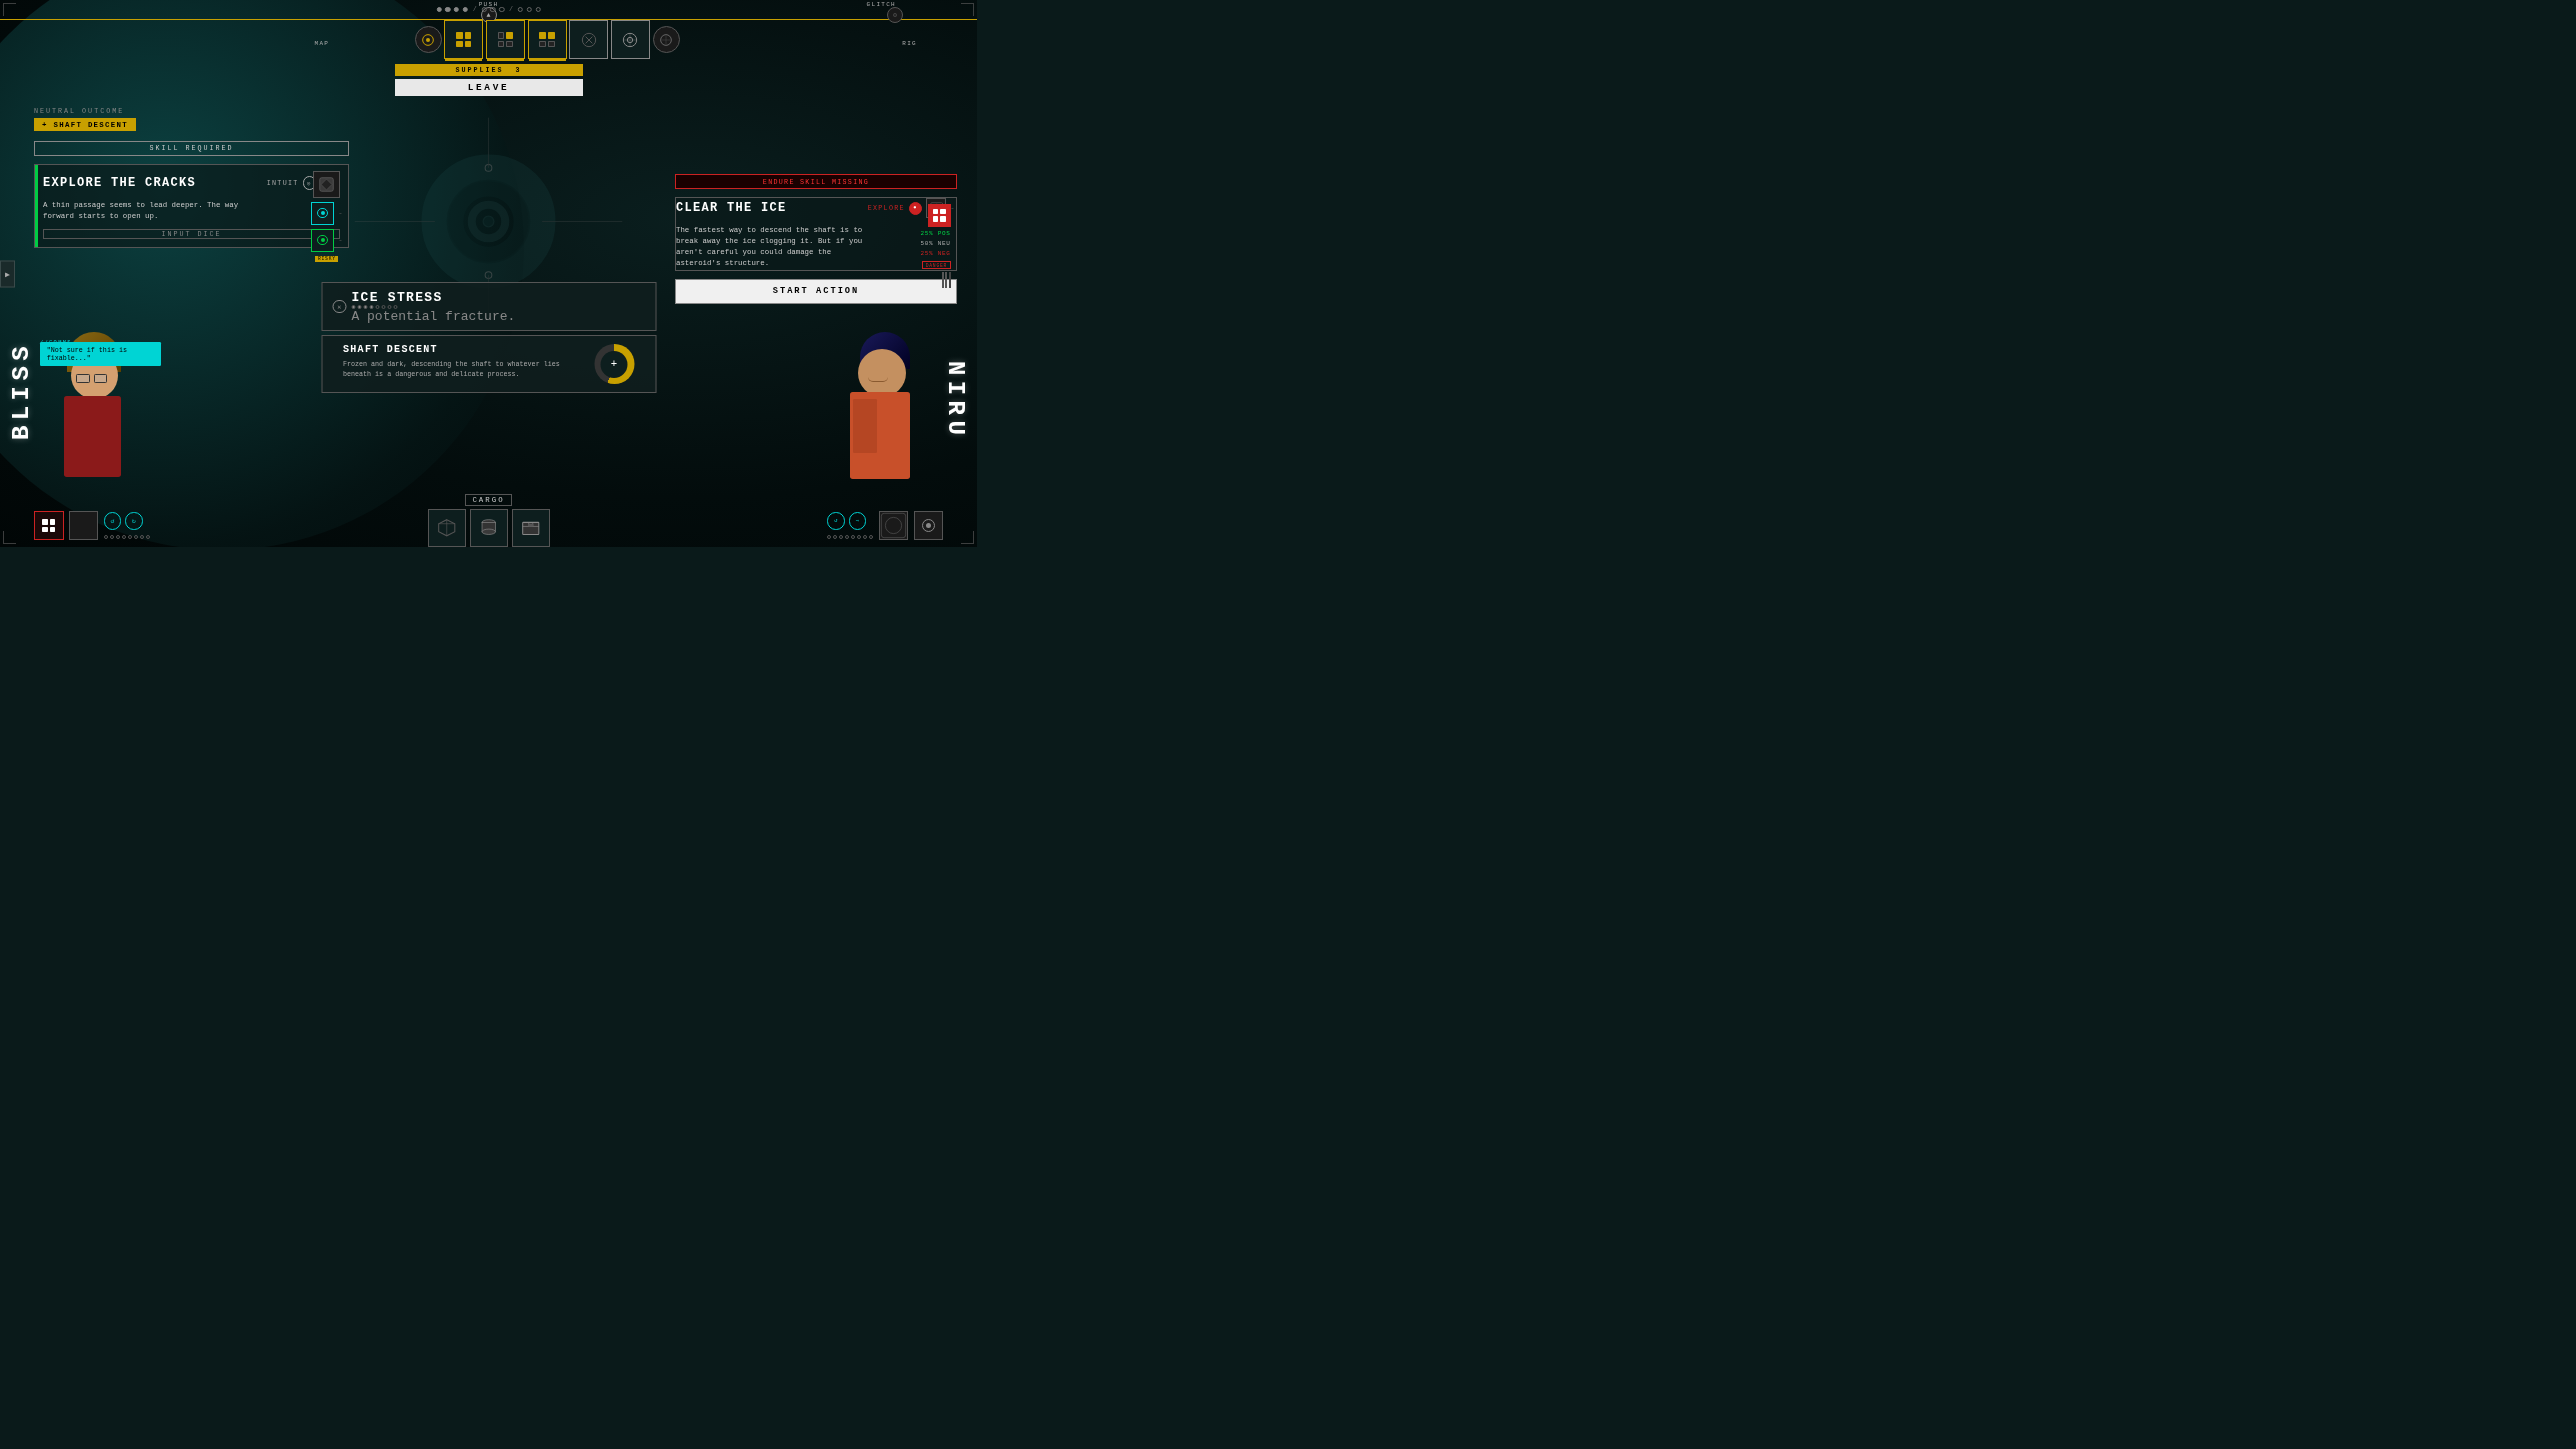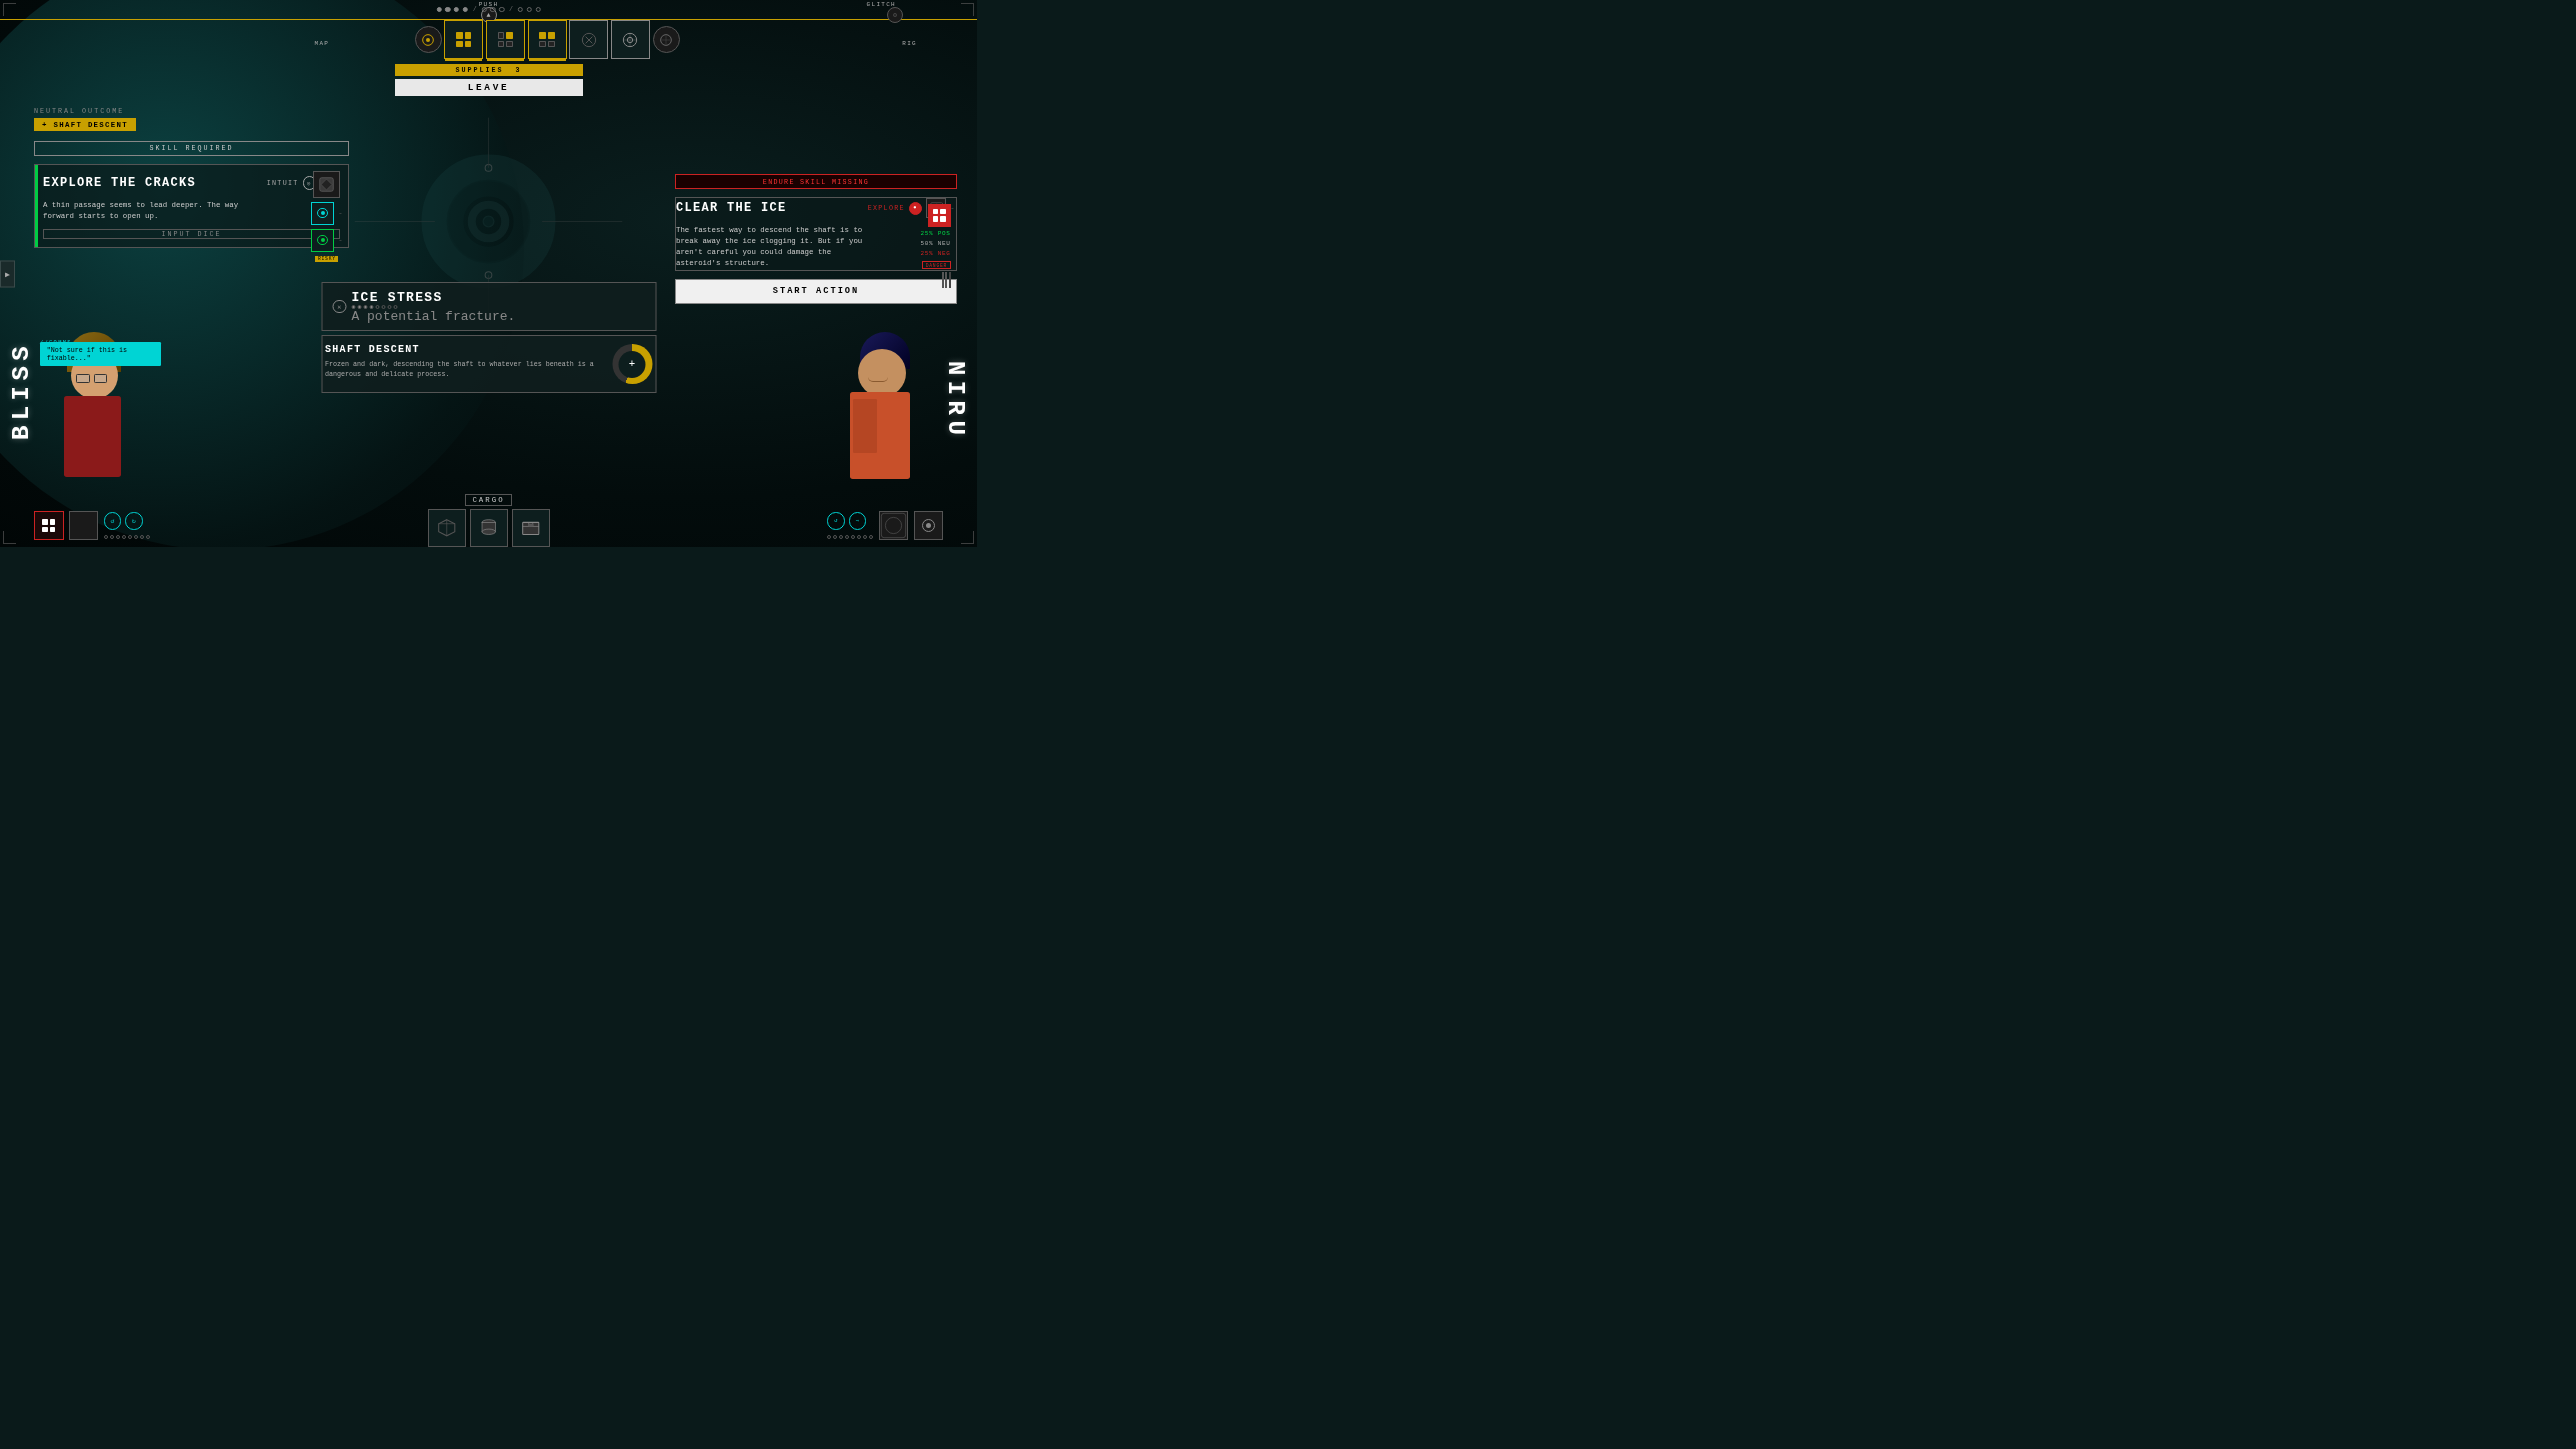--- a/index.html
+++ b/index.html
@@ -531,21 +531,21 @@
     }
 
     .ice-stress-sub {
       font-size: 13px;
       color: #888;
     }
 
     .shaft-card {
       background: rgba(15,30,30,0.9);
       border: 0.7px solid #555;
-      padding: 8px 3px;
+      padding: 8px 21px;
       display: flex;
       align-items: flex-start;
       gap: 11px;
     }
 
     .shaft-title {
       font-size: 10px;
       font-weight: bold;
       letter-spacing: 1.3px;
       margin-bottom: 4px;

